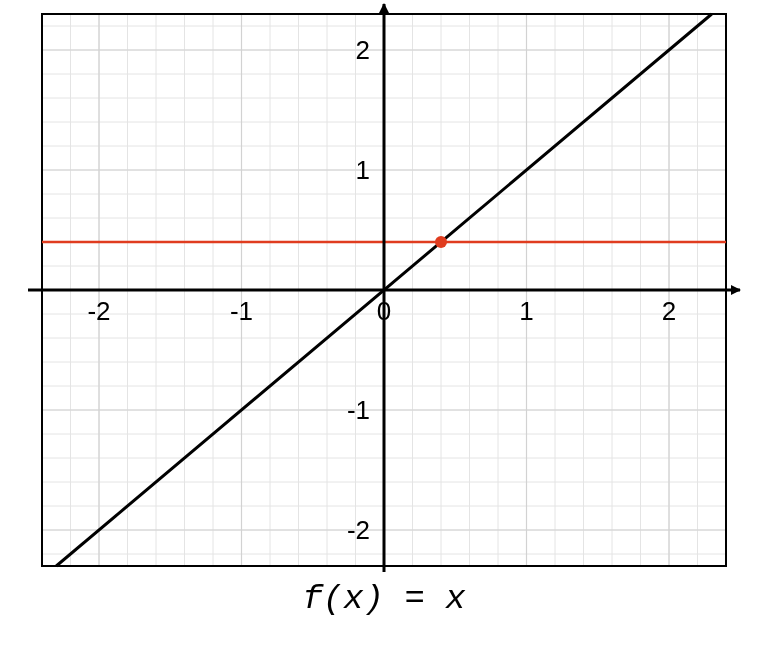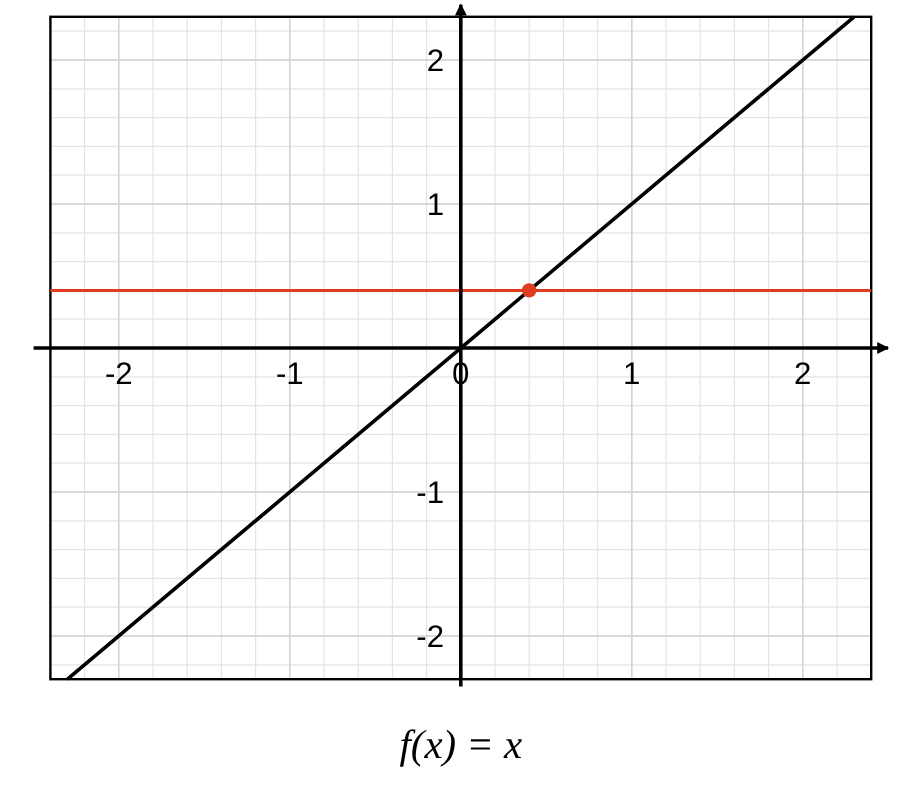--- a/index.html
+++ b/index.html
@@ -18,23 +18,23 @@
     width: 768px;
     height: 580px;
   }
   svg.chart {
     position: absolute;
     left: 0; top: 0;
   }
   .caption {
     font-size: 34px;
     font-style: italic;
-    margin-top: 23px;
+    margin-top: 0;
     color: #000;
-    font-family: Liberation Serif, serif;
+    font-family: Liberation Mono, monospace;
   }
   .tick-label {
     font-family: Arial, Helvetica, sans-serif;
     font-size: 26px;
     fill: #000;
     font-style: normal;
   }
 </style>
 </head>
 <body>

